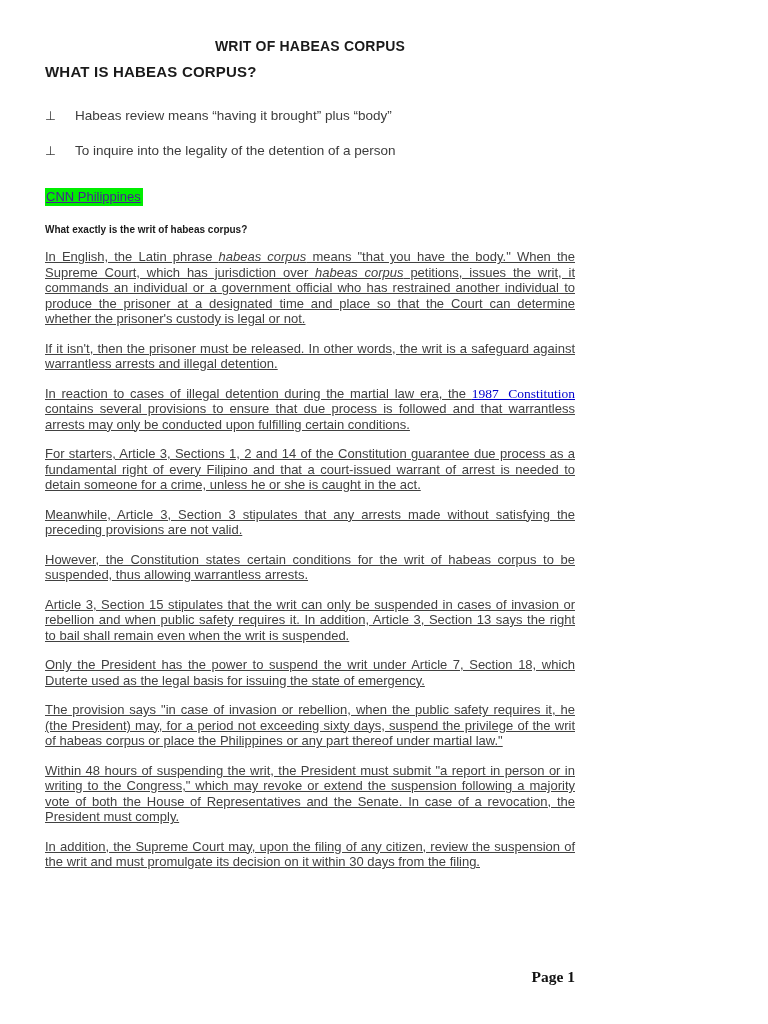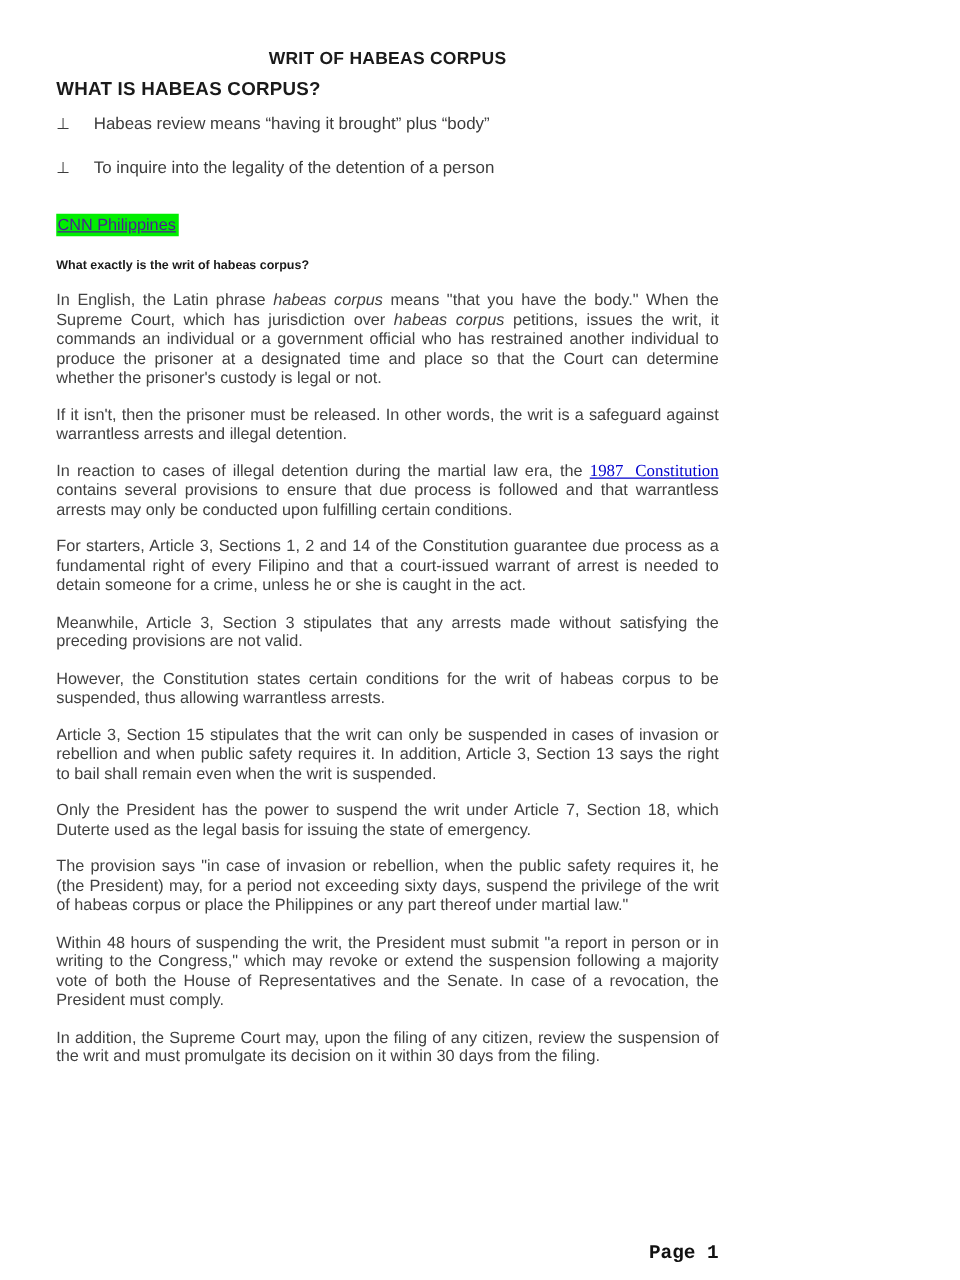--- a/index.html
+++ b/index.html
@@ -24,21 +24,21 @@
     font-weight: 700;
     font-size: 14px;
     color: var(--heading-color, #1a1a1a);
     margin: 0 0 9px 0;
     letter-spacing: 0.2px;
   }
   .h-main {
     font-weight: 700;
     font-size: 15px;
     color: var(--heading-color, #1a1a1a);
-    margin: 0 0 8px 0;
+    margin: 0 0 25px 0;
     letter-spacing: 0.2px;
   }
   p.bullet {
     margin: 0 0 13px 0;
     line-height: 22px;
     font-size: 13.5px;
     color: #3c3c3c;
     text-align: left;
   }
   .bullet-glyph {
@@ -62,35 +62,36 @@
   .h-sub {
     font-weight: 700;
     font-size: 10px;
     color: var(--heading-color, #1f1f1f);
     margin: 19px 0 12px 0;
   }
   p.body {
     text-align: justify;
     line-height: 15.5px;
     margin: 14px 0;
+    text-decoration: underline;
   }
   p.body em { font-style: italic; }
   a.doc-link {
     color: var(--link, #0000cd);
     text-decoration: underline;
     font-family: "Liberation Serif", "DejaVu Serif", serif;
     font-size: 13.5px;
     cursor: pointer;
     word-spacing: 4px;
   }
   .page-num {
     position: absolute;
     right: 45px;
-    bottom: 13px;
-    font-family: Liberation Mono, monospace;
+    bottom: 38px;
+    font-family: Liberation Serif, serif;
     font-weight: 700;
     font-size: 15.5px;
     color: #111111;
   }
 </style>
 </head>
 <body>
 
 <div class="page" style="--hl: #00ee00; --link: #0000cd; --body-color: #414141; --heading-color: #1a1a1a;">
   <div>

